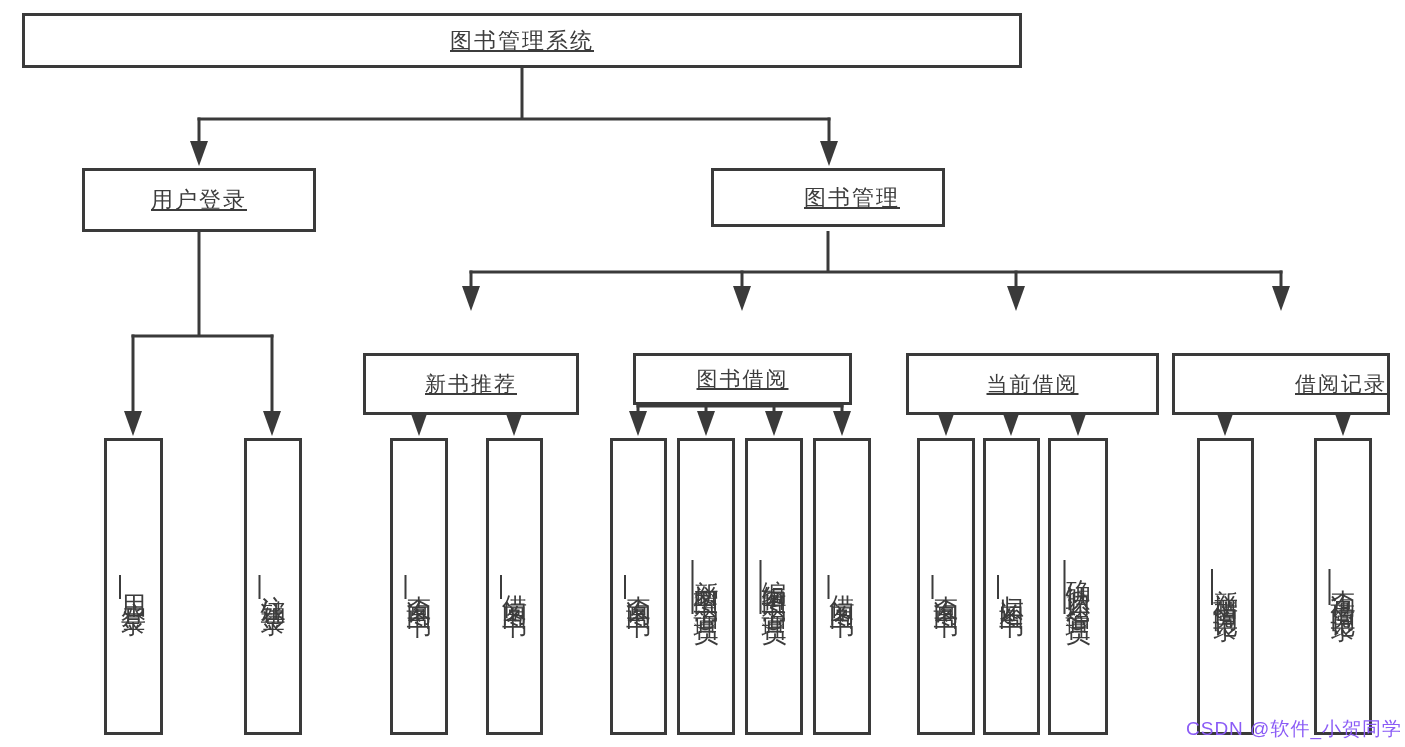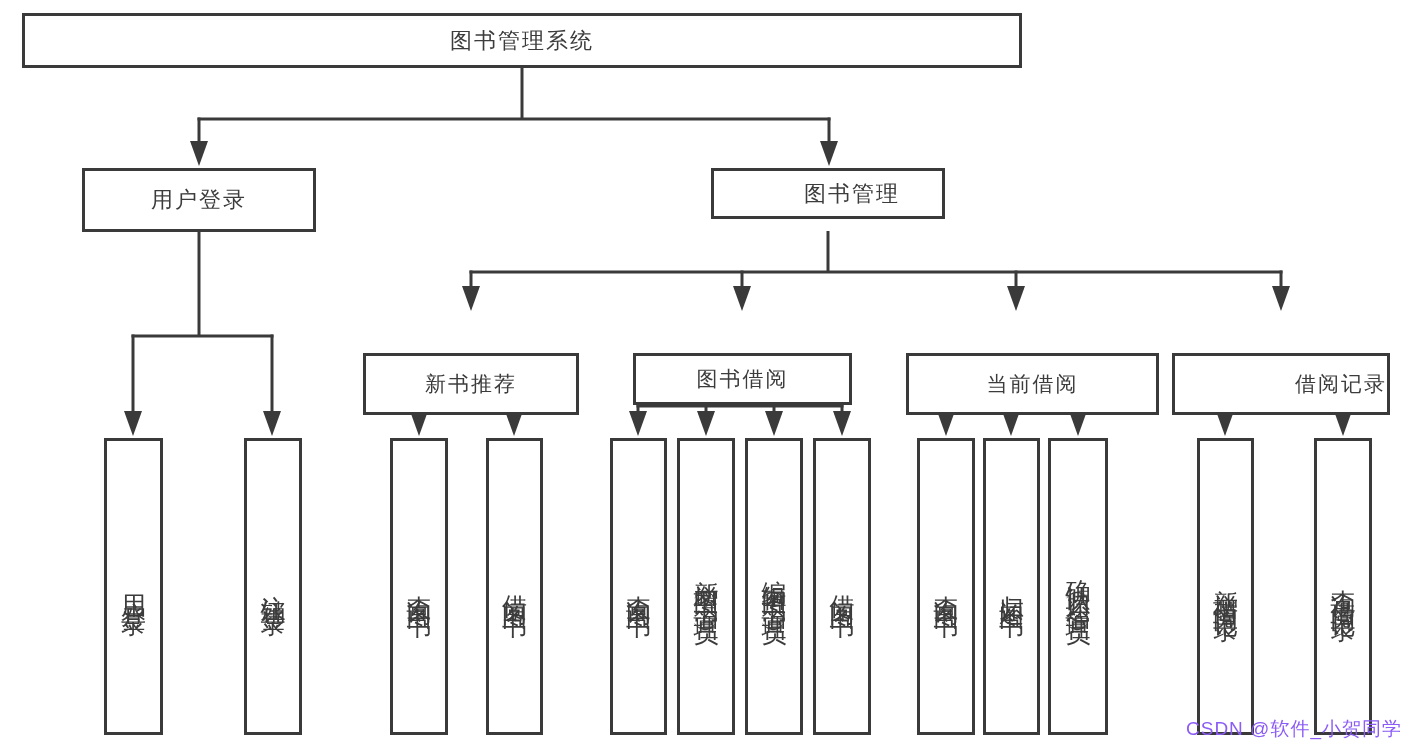--- a/index.html
+++ b/index.html
@@ -25,20 +25,21 @@
     position: absolute;
     box-sizing: border-box;
     border: 3px solid #3a3a3a;
     background: #ffffff;
     display: flex;
     align-items: center;
     justify-content: center;
     color: #3c3c3c;
     letter-spacing: 2px;
     white-space: nowrap;
+    text-decoration: underline;
   }
   .root-box  { font-size: 22px; }
   .l2-box    { font-size: 22px; }
   .l3-box    { font-size: 21px; margin-top: 40px; }
   .leaf-box  { font-size: 25px; }
   .leaf-box .vtext {
     writing-mode: vertical-rl;
     letter-spacing: 6px;
     line-height: 1;
     color: #3c3c3c;
@@ -127,21 +128,21 @@
     </g>
   </svg>
 
   <div class="nbox root-box" style="left:22px; top:13px; width:1000px; height:55px;">
     <span>图书管理系统</span>
   </div>
 
   <div class="nbox l2-box" style="left:82px; top:168px; width:234px; height:64px;">
     <span>用户登录</span>
   </div>
-  <div class="nbox l2-box" style="left:711px; top:168px; width:234px; height:51px;padding-left:48px;">
+  <div class="nbox l2-box" style="left:711px; top:168px; width:234px; height:59px;padding-left:48px;">
     <span>图书管理</span>
   </div>
 
   <div class="nbox l3-box" style="left:363px; top:313px; width:216px; height:62px;">
     <span>新书推荐</span>
   </div>
   <div class="nbox l3-box" style="left:633px; top:313px; width:219px; height:52px;">
     <span>图书借阅</span>
   </div>
   <div class="nbox l3-box" style="left:906px; top:313px; width:253px; height:62px;">

